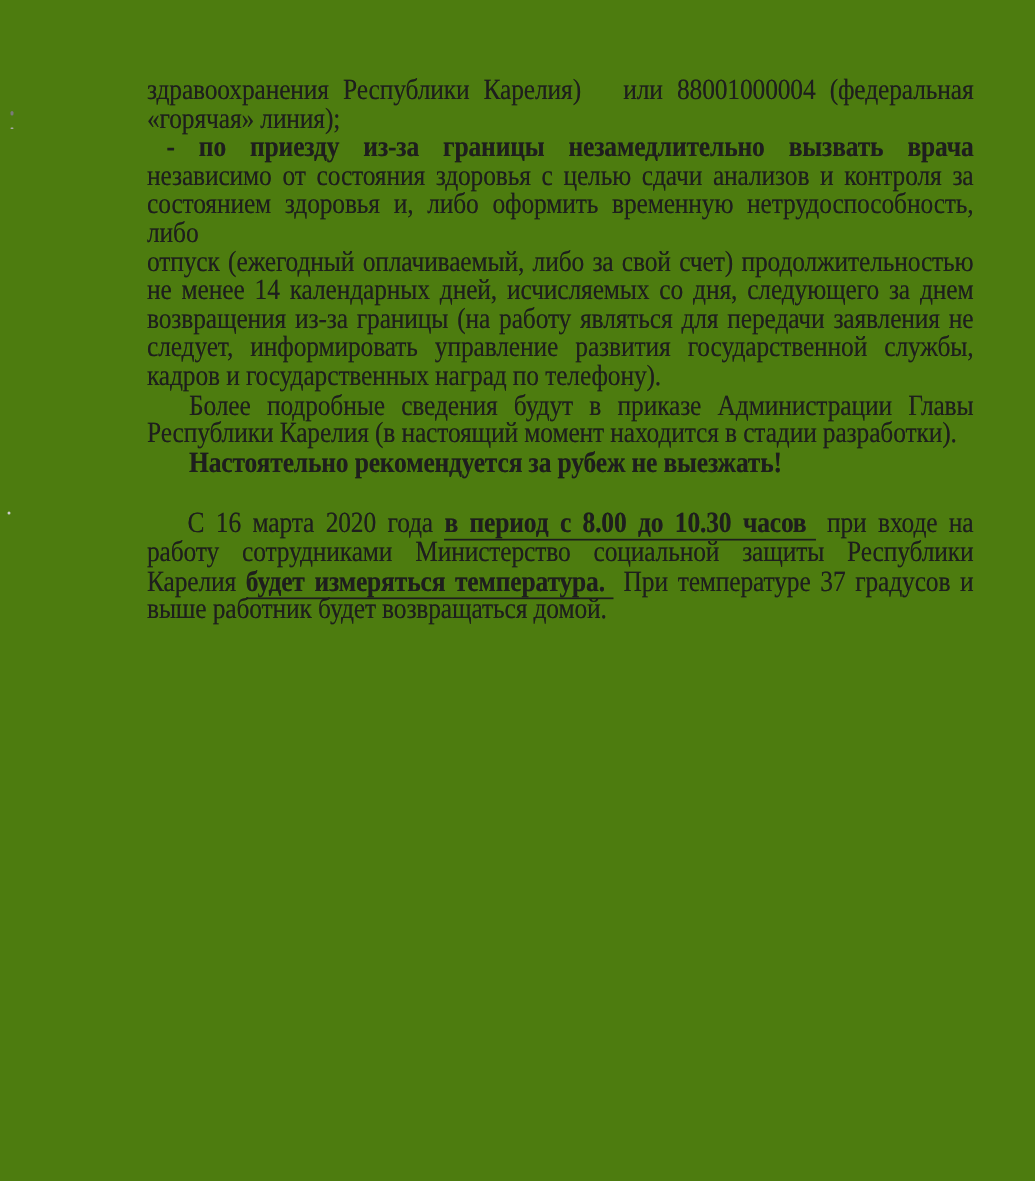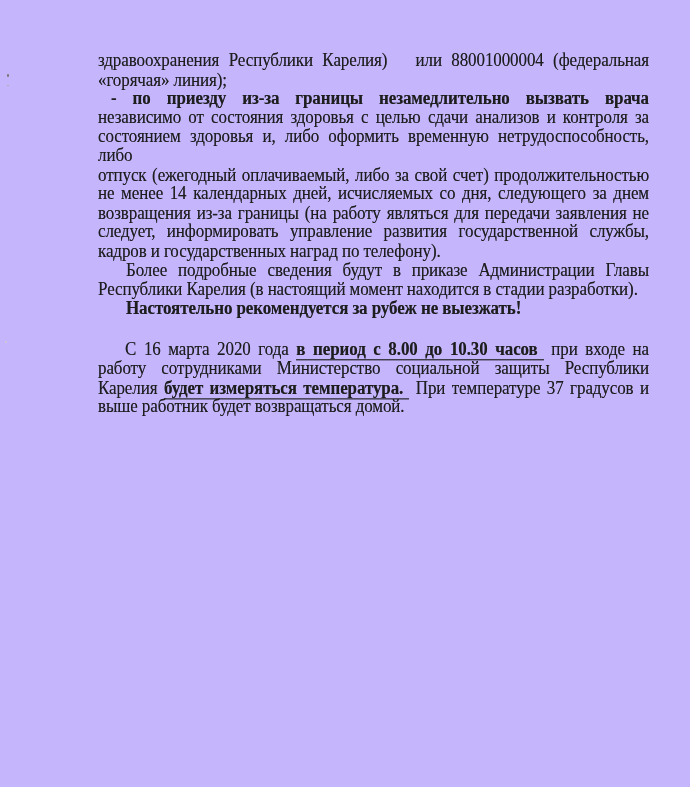--- a/index.html
+++ b/index.html
@@ -10,21 +10,21 @@
   body {
     width: 690px;
     height: 787px;
     position: relative;
     overflow: hidden;
     font-family: "Liberation Serif", serif;
   }
   .scan-page {
     position: absolute;
     inset: 0;
-    background: #c4b5fd;
+    background: #4d7c0f;
   }
   .doc-text {
     position: absolute;
     left: 98px;
     top: 51px;
     width: 551px;
     color: #1e1e1e;
     font-size: 17px;
     line-height: 16.6px;
     letter-spacing: -0.1px;

